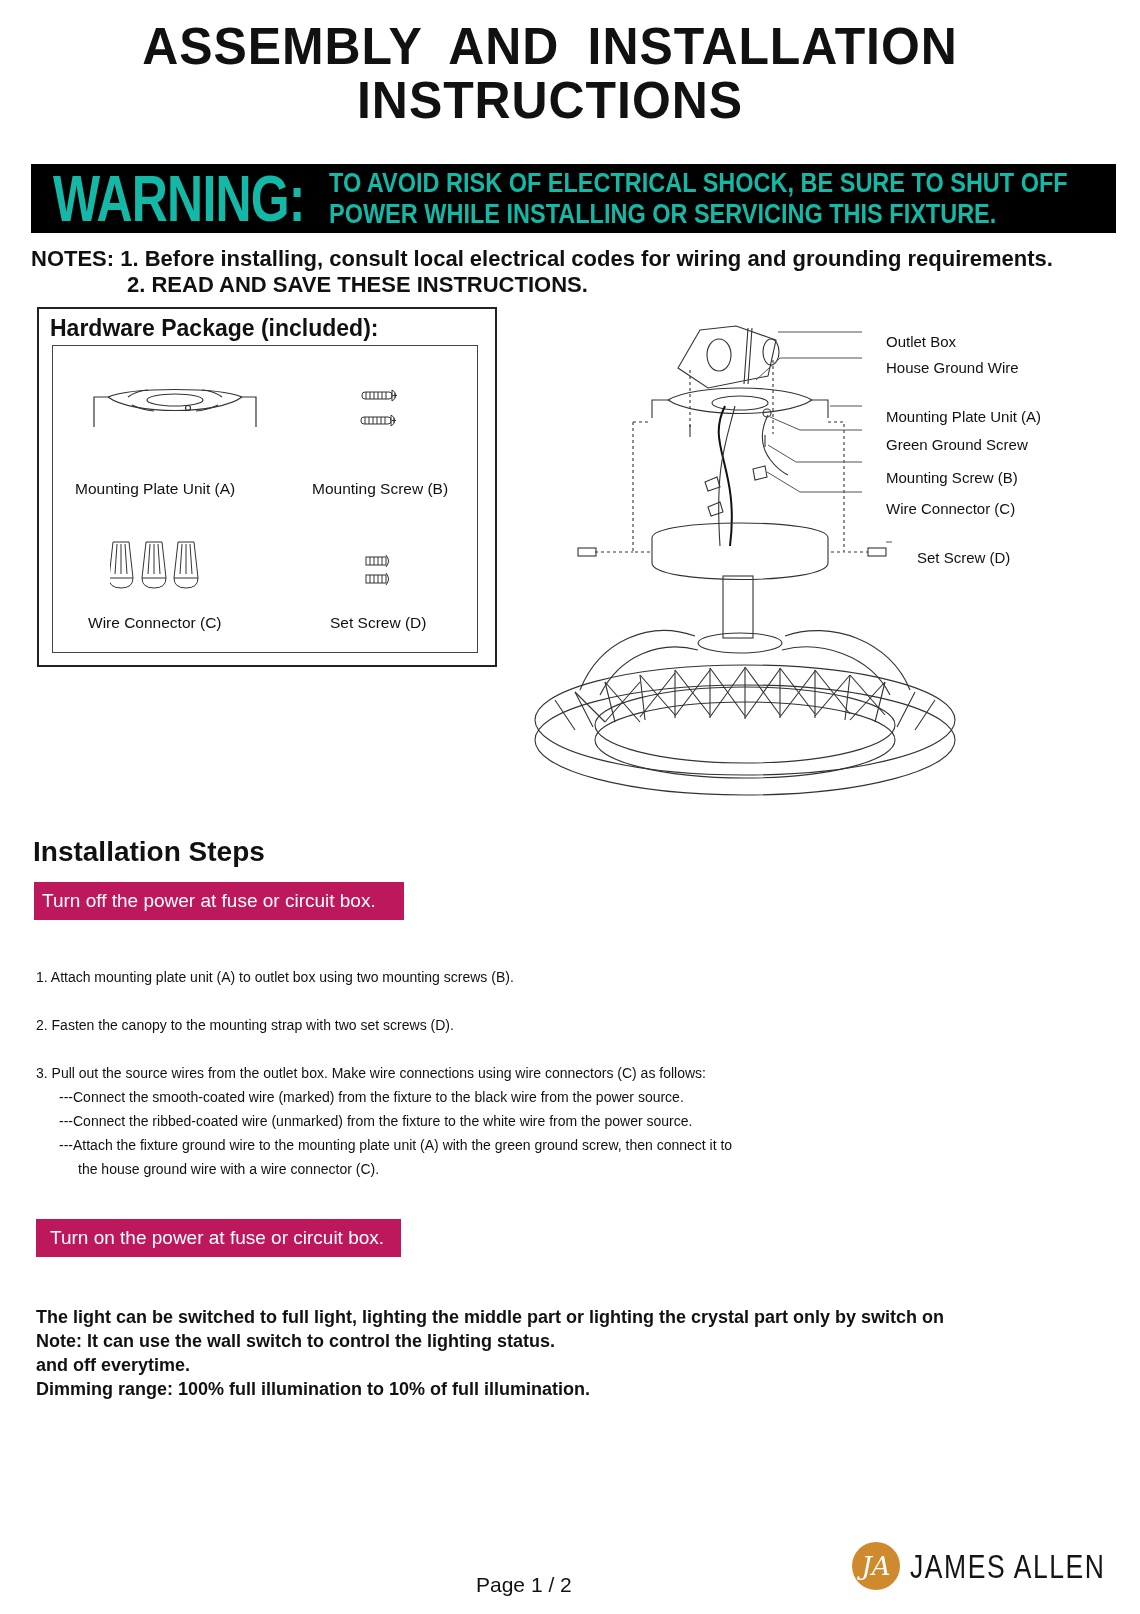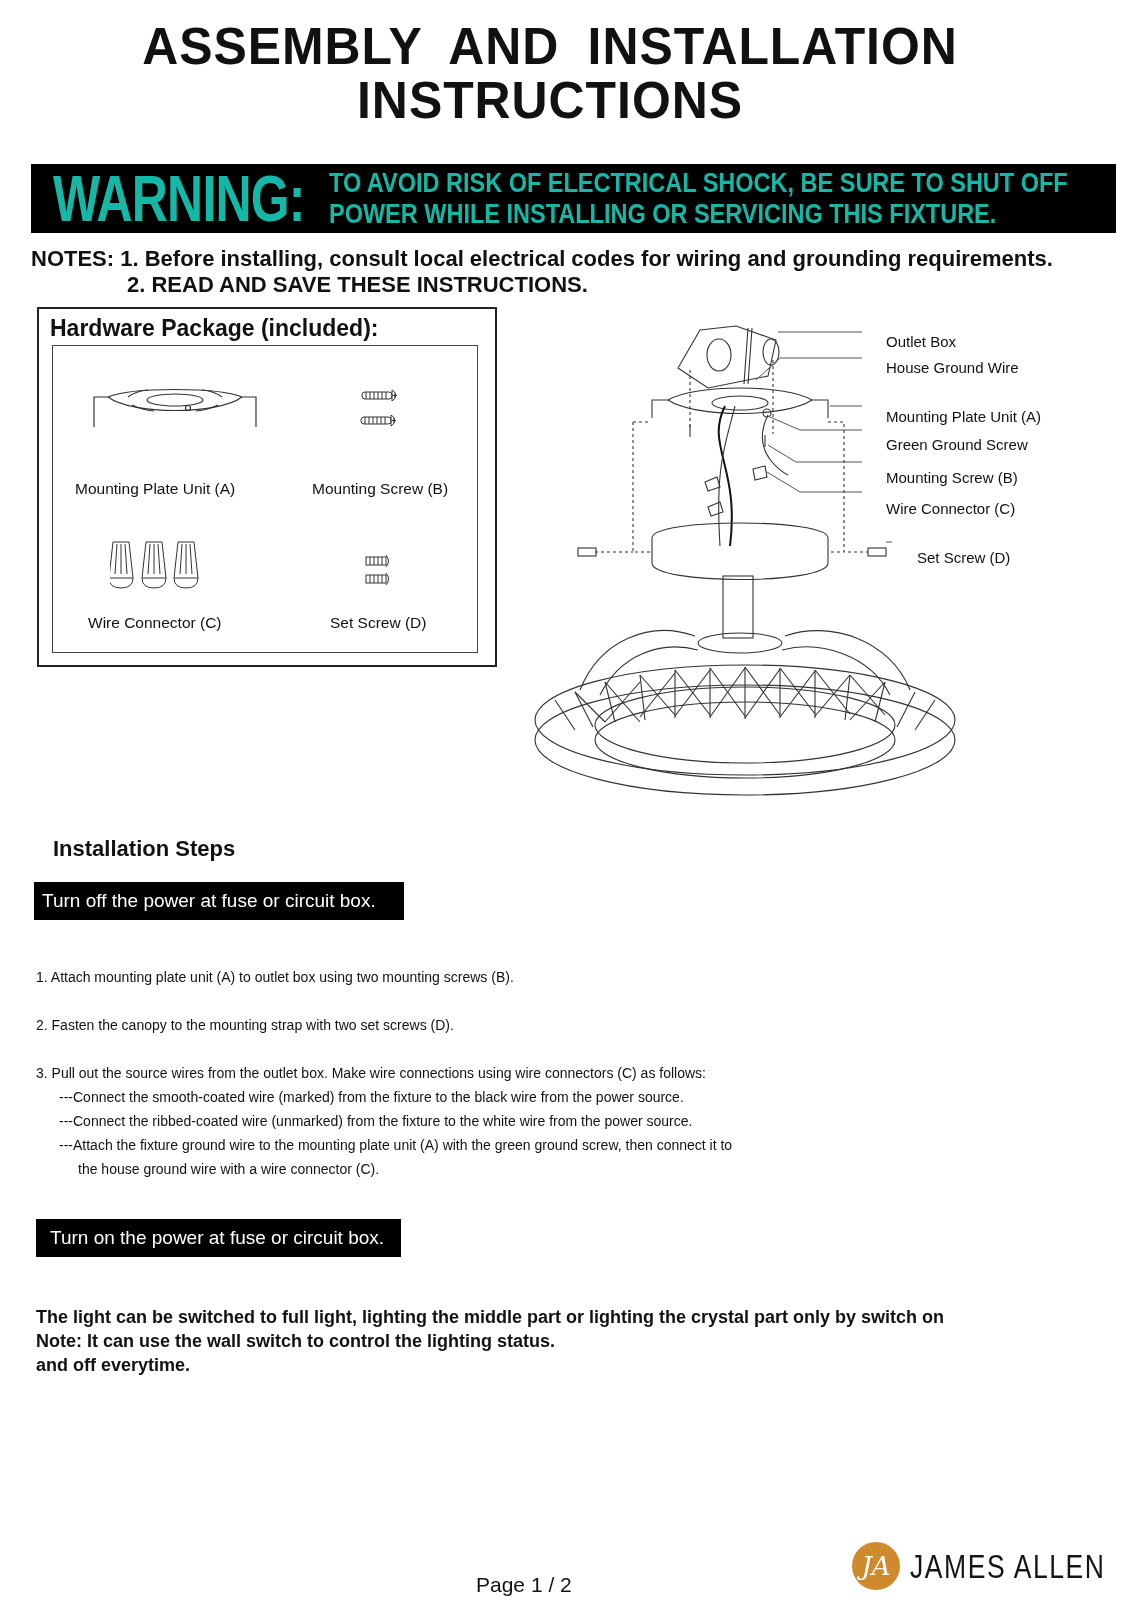--- a/index.html
+++ b/index.html
@@ -17,22 +17,22 @@
   .notes { left: 31px; top: 246px; font-weight: bold; font-size: 22px; line-height: 26px; white-space: nowrap; }
   .notes .l2 { padding-left: 96px; }
 
   .hw-outer { left: 37px; top: 307px; width: 456px; height: 356px; border: 2px solid #222; }
   .hw-title { left: 50px; top: 315px; font-weight: bold; font-size: 23px; }
   .hw-inner { left: 52px; top: 345px; width: 424px; height: 306px; border: 1.5px solid #444; }
   .hw-label { font-size: 15.5px; color: #111; white-space: nowrap; }
 
   .diag-label { font-size: 15px; white-space: nowrap; color: #111; }
 
-  .section-title { left: 53px; top: 836px; font-weight: bold; font-size: 22px; }
-  .blackbar { background: #000000; color: #fff; font-size: 19px; height: 38px; line-height: 38px; }
+  .section-title { left: 33px; top: 836px; font-weight: bold; font-size: 28px; }
+  .blackbar { background: #be185d; color: #fff; font-size: 19px; height: 38px; line-height: 38px; }
   #bar1 { left: 34px; top: 882px; width: 370px; padding-left: 8px; box-sizing: border-box; }
   #bar2 { left: 36px; top: 1219px; width: 365px; padding-left: 14px; box-sizing: border-box; }
 
   .step { font-size: 14px; line-height: 24px; white-space: nowrap; }
   .note-block { left: 36px; top: 1305px; font-weight: bold; font-size: 18px; line-height: 24px; }
 
   .footer-page { left: 476px; top: 1573px; font-size: 21px; text-align: right; }
   .logo { left: 852px; top: 1542px; display: flex; align-items: center; gap: 10px; }
   .logo-circle { width: 48px; height: 48px; border-radius: 50%; background: #d08a2e; color: #fff; font-family: "DejaVu Serif", serif; font-style: italic; font-size: 26px; display: flex; align-items: center; justify-content: center; }
   .logo-text { font-size: 34px; font-weight: normal; letter-spacing: 2px; transform: scaleX(0.78); transform-origin: left center; white-space: nowrap; color: #151515; }
@@ -194,19 +194,20 @@
 <div class="abs step" style="left:59px;top:1109px">---Connect the ribbed-coated wire (unmarked) from the fixture to the white wire from the power source.</div>
 <div class="abs step" style="left:59px;top:1133px">---Attach the fixture ground wire to the mounting plate unit (A) with the green ground screw,  then connect it to</div>
 <div class="abs step" style="left:78px;top:1157px">the house ground wire with a wire connector (C).</div>
 
 <div id="bar2" class="abs blackbar">Turn on the power at  fuse or circuit box.</div>
 
 <div class="abs note-block">
   <div>The light can be switched to full light, lighting the middle part or lighting the crystal part only by switch on</div>
   <div>Note: It can use the wall switch to control the lighting status.</div>
   <div>and off everytime.</div>
+  <div>Dimming range: 100% full illumination to 10% of full illumination.</div>
 </div>
 
 <div class="abs footer-page">Page 1 / 2</div>
 <div class="abs logo">
   <div class="logo-circle">JA</div>
   <div class="logo-text">JAMES ALLEN</div>
 </div>
 
 </body></html>

